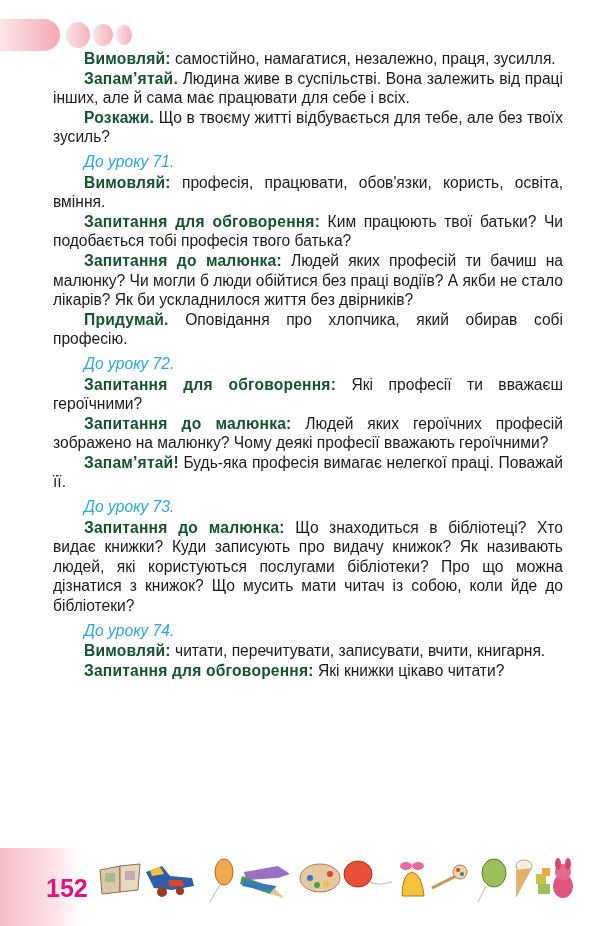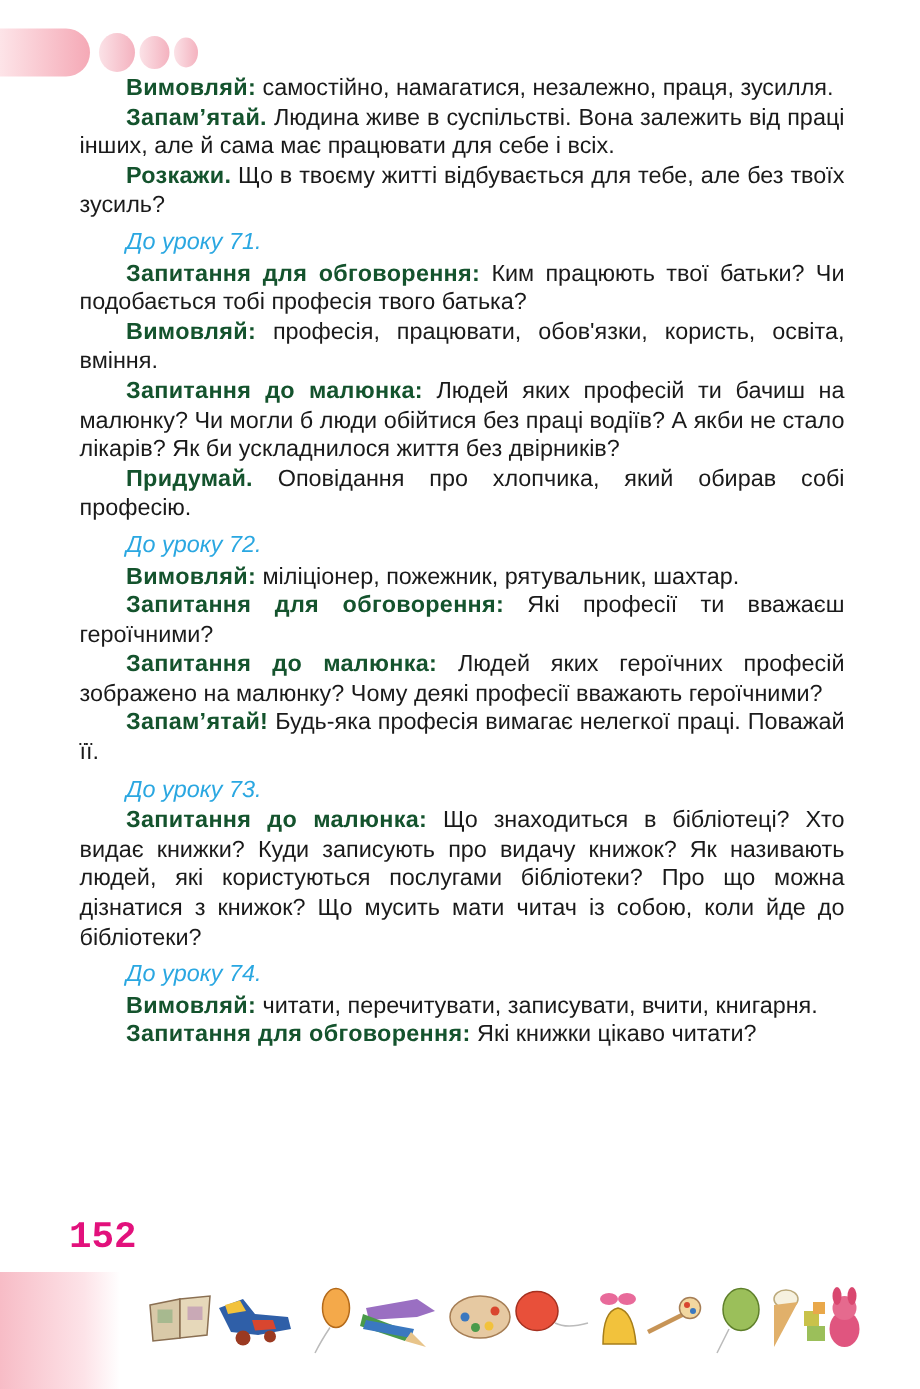--- a/index.html
+++ b/index.html
@@ -35,23 +35,23 @@
       color: #2aa7e1; font-style: italic; padding-left: 31px;
       margin-top: 5px; margin-bottom: 1px; text-align: left;
     }
     .content b { font-weight: bold; color: #14532d; letter-spacing: 0.2px; }
 
     .bottom-band {
       position: absolute; left: 0; top: 848px; width: 80px; height: 78px;
       background: linear-gradient(to right, #f7bcc6 0%, #fde3e8 70%, #ffffff 100%);
     }
     .page-number {
-      position: absolute; left: 46px; top: 810px;
+      position: absolute; left: 46px; top: 874px;
       font-size: 25px; font-weight: bold; color: #e2117c;
-      font-family: Liberation Mono, monospace;
+      font-family: Liberation Sans, sans-serif;
     }
     .deco-strip { position: absolute; left: 98px; top: 858px; width: 470px; height: 50px; }
     .deco-strip svg { position: absolute; top: 0; }
   </style>
 </head>
 <body>
 
 <div class="top-deco">
   <div class="top-bar"></div>
   <div class="top-dot d1"></div>
@@ -62,29 +62,28 @@
 <div class="content">
 
   <section>
     <p class="para"><b>Вимовляй:</b><span> самостійно, намагатися, незалежно, праця, зусилля.</span></p>
     <p class="para"><b>Запам’ятай.</b><span> Людина живе в суспільстві. Вона залежить від праці інших, але й сама має працювати для себе і всіх.</span></p>
     <p class="para"><b>Розкажи.</b><span> Що в твоєму житті відбувається для тебе, але без твоїх зусиль?</span></p>
   </section>
 
   <section>
     <p class="lesson">До уроку 71.</p>
+    <p class="para"><b>Вимовляй:</b><span> професія, працювати, обов'язки, користь, освіта, вміння.</span></p>
     <p class="para"><b>Запитання для обговорення:</b><span> Ким працюють твої батьки? Чи подобається тобі професія твого батька?</span></p>
-    <p class="para"><b>Вимовляй:</b><span> професія, працювати, обов'язки, користь, освіта, вміння.</span></p>
     <p class="para"><b>Запитання до малюнка:</b><span> Людей яких професій ти бачиш на малюнку? Чи могли б люди обійтися без праці водіїв? А якби не стало лікарів? Як би ускладнилося життя без двірників?</span></p>
     <p class="para"><b>Придумай.</b><span> Оповідання про хлопчика, який обирав собі професію.</span></p>
   </section>
 
   <section>
     <p class="lesson">До уроку 72.</p>
-    <p class="para"><b>Вимовляй:</b><span> міліціонер, пожежник, рятувальник, шахтар.</span></p>
     <p class="para"><b>Запитання для обговорення:</b><span> Які професії ти вважаєш героїчними?</span></p>
     <p class="para"><b>Запитання до малюнка:</b><span> Людей яких героїчних професій зображено на малюнку? Чому деякі професії вважають героїчними?</span></p>
     <p class="para"><b>Запам’ятай!</b><span> Будь-яка професія вимагає нелегкої праці. Поважай її.</span></p>
   </section>
 
   <section>
     <p class="lesson">До уроку 73.</p>
     <p class="para"><b>Запитання до малюнка:</b><span> Що знаходиться в бібліотеці? Хто видає книжки? Куди записують про видачу книжок? Як називають людей, які користуються послугами бібліотеки? Про що можна дізнатися з книжок? Що мусить мати читач із собою, коли йде до бібліотеки?</span></p>
   </section>
 

